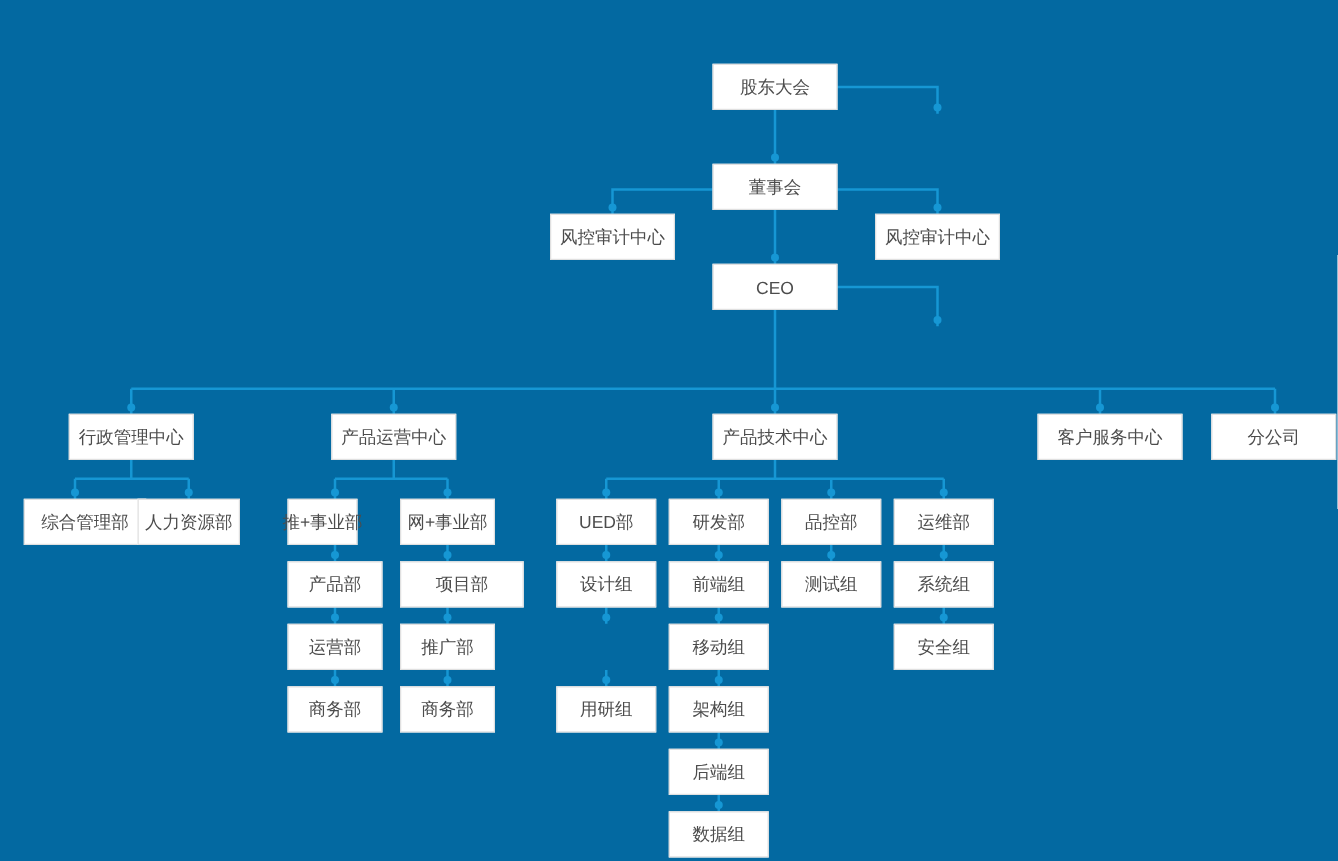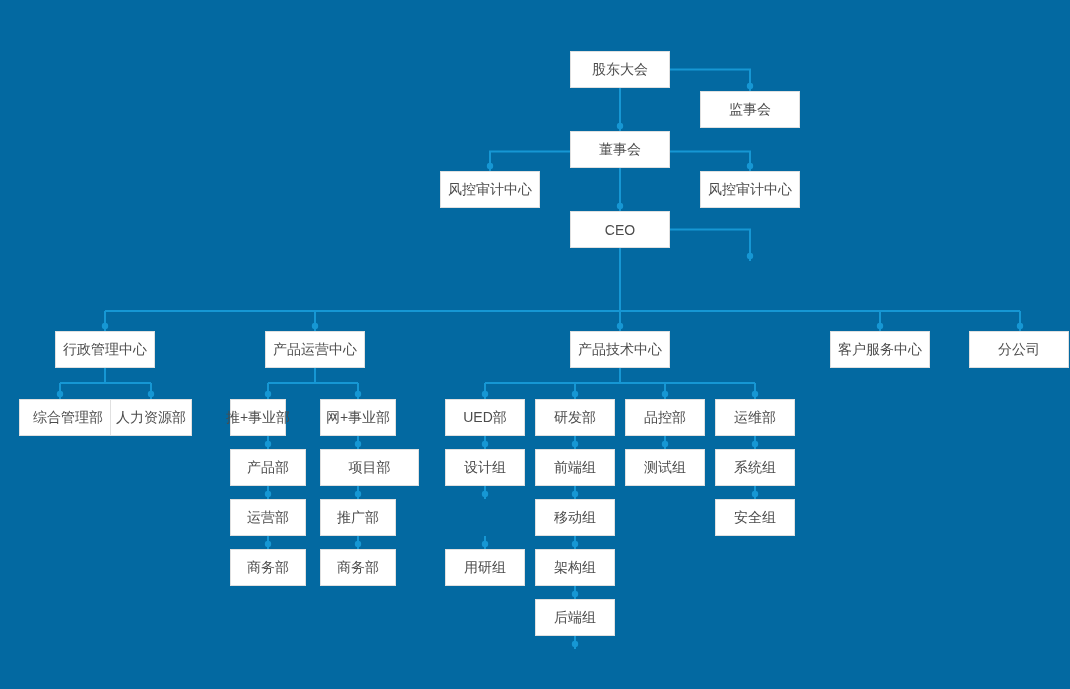--- a/index.html
+++ b/index.html
@@ -96,30 +96,29 @@
       <circle cx="268" cy="544" r="3.2"></circle>
         <circle cx="358" cy="544" r="3.2"></circle>
       <circle cx="485" cy="544" r="3.2"></circle>
         <circle cx="575" cy="544" r="3.2"></circle>
       <circle cx="575" cy="594" r="3.2"></circle>
         <circle cx="575" cy="644" r="3.2"></circle>
     </g>
   </svg>
 
   <div class="node" style="left:570px;top:51px;width:100px">股东大会</div>
-  <div class="node" style="left:700px;top:91px;width:100px">监事会</div>
   <div class="node" style="left:570px;top:131px;width:100px">董事会</div>
   <div class="node" style="left:440px;top:171px;width:100px">风控审计中心</div>
   <div class="node" style="left:700px;top:171px;width:100px">风控审计中心</div>
   <div class="node" style="left:570px;top:211px;width:100px">CEO</div>
 
   <div class="node" style="left:55px;top:331px;width:100px">行政管理中心</div>
   <div class="node" style="left:570px;top:331px;width:100px">产品技术中心</div>
   <div class="node" style="left:265px;top:331px;width:100px">产品运营中心</div>
-  <div class="node" style="left:830px;top:331px;width:100px">客户服务中心</div>
+  <div class="node" style="left:830px;top:331px;width:116px">客户服务中心</div>
   <div class="node" style="left:969px;top:331px;width:100px">分公司</div>
 
   <div class="node" style="left:19px;top:399px;width:98px">综合管理部</div>
   <div class="node" style="left:110px;top:399px;width:82px">人力资源部</div>
 
   <div class="node" style="left:230px;top:399px;width:56px">推+事业部</div>
   <div class="node" style="left:320px;top:399px;width:76px">网+事业部</div>
   <div class="node" style="left:230px;top:449px;width:76px">产品部</div>
   <div class="node" style="left:320px;top:449px;width:99px">项目部</div>
   <div class="node" style="left:230px;top:499px;width:76px">运营部</div>
@@ -136,14 +135,15 @@
   <div class="node" style="left:535px;top:449px;width:80px">前端组</div>
   <div class="node" style="left:625px;top:449px;width:80px">测试组</div>
   <div class="node" style="left:715px;top:449px;width:80px">系统组</div>
 
   <div class="node" style="left:535px;top:499px;width:80px">移动组</div>
   <div class="node" style="left:715px;top:499px;width:80px">安全组</div>
 
   <div class="node" style="left:445px;top:549px;width:80px">用研组</div>
   <div class="node" style="left:535px;top:549px;width:80px">架构组</div>
   <div class="node" style="left:535px;top:599px;width:80px">后端组</div>
+  <div class="node" style="left:535px;top:649px;width:80px">数据组</div>
 
 </div>
 
 </body></html>

